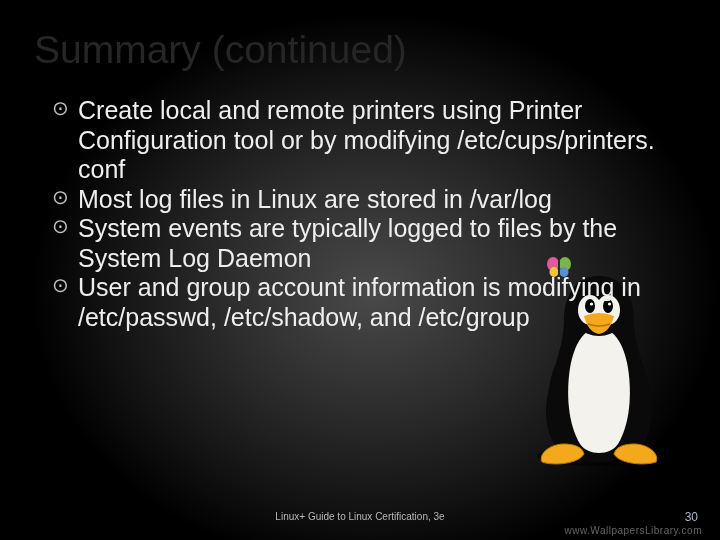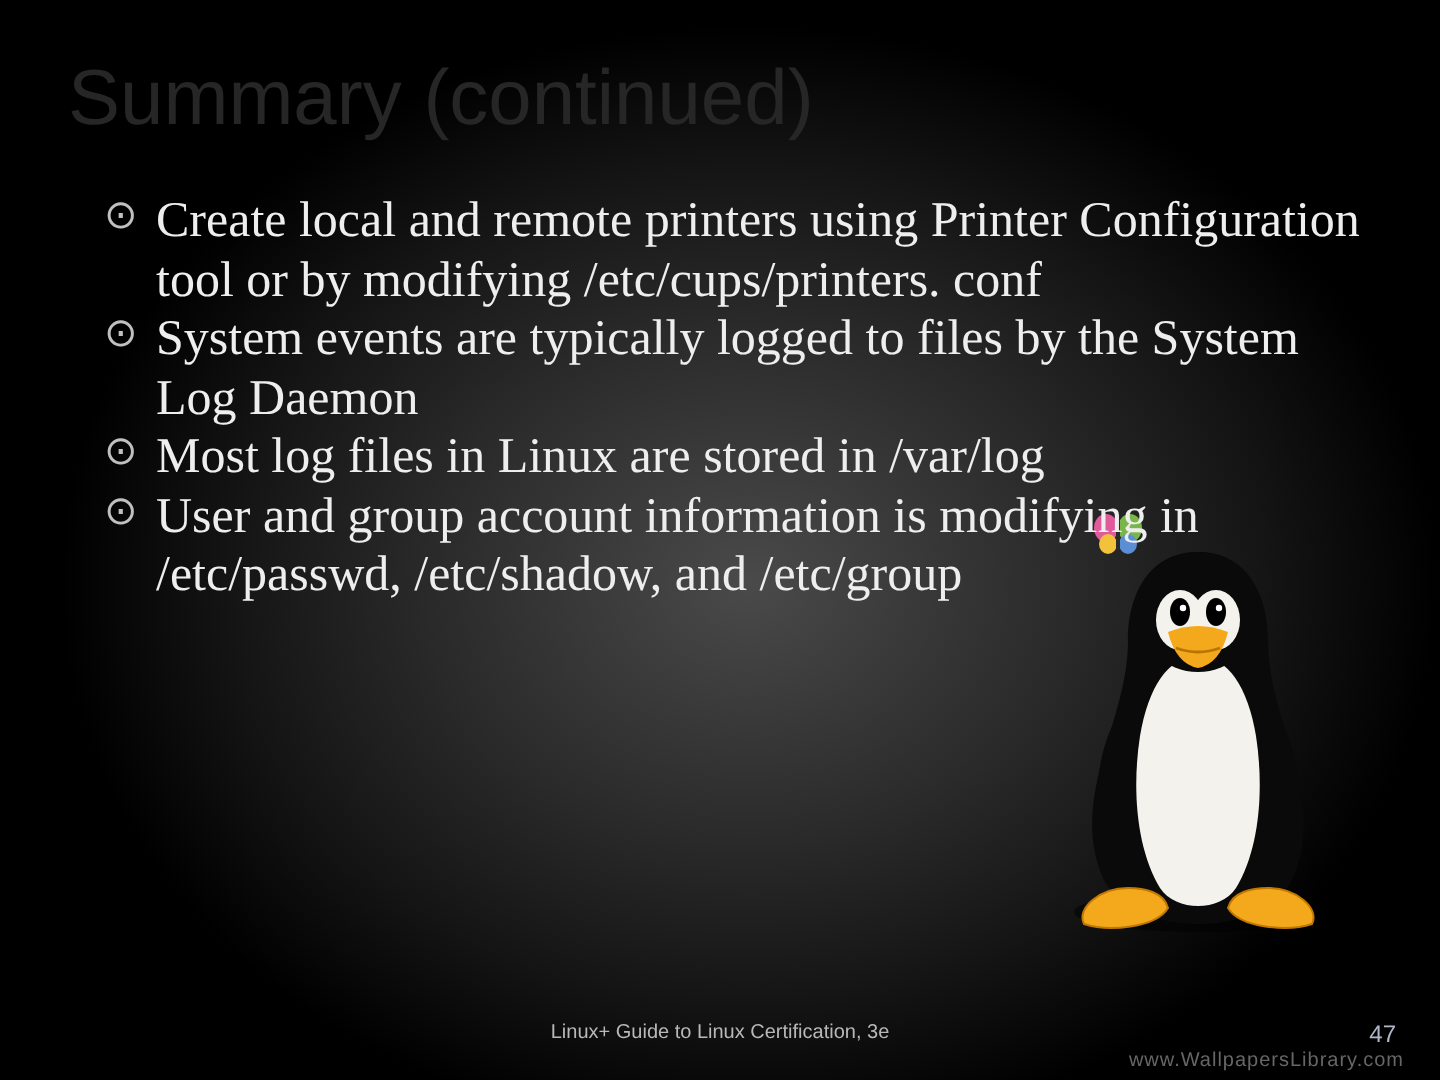--- a/index.html
+++ b/index.html
@@ -22,21 +22,20 @@
     letter-spacing: 0px;
     margin-bottom: 24px;
     position: relative;
     z-index: 3;
   }
   .bullets {
     list-style: none;
     padding-left: 24px;
     position: relative;
     z-index: 3;
-    font-family: Liberation Serif, serif;
   }
   .bullets li {
     position: relative;
     font-size: 25px;
     line-height: 1.18;
     color: #eeeeee;
     margin-bottom: 0px;
     padding-left: 20px;
   }
   .bullets li::before {
@@ -91,22 +90,22 @@
 </style>
 </head>
 <body>
 
 <div class="slide">
 
   <h1 class="title">Summary (continued)</h1>
 
   <ul class="bullets">
     <li><span>Create local and remote printers using Printer Configuration tool or by modifying /etc/cups/printers. conf</span></li>
+    <li><span>Most log files in Linux are stored in /var/log</span></li>
     <li><span>System events are typically logged to files by the System Log Daemon</span></li>
-    <li><span>Most log files in Linux are stored in /var/log</span></li>
     <li><span>User and group account information is modifying in /etc/passwd, /etc/shadow, and /etc/group</span></li>
   </ul>
 
   <div class="tux">
     <svg viewBox="0 0 170 210">
 
       <ellipse cx="85" cy="198" rx="62" ry="10" fill="#000" opacity="0.5"></ellipse>
 
       <path d="M85 18 C60 18 50 40 50 62 C50 78 46 92 40 112 C32 138 28 160 38 182 C48 200 70 204 85 204 C100 204 122 200 132 182 C142 160 138 138 130 112 C124 92 120 78 120 62 C120 40 110 18 85 18 Z" fill="#0a0a0a"></path>
 
@@ -137,16 +136,16 @@
     <svg viewBox="0 0 26 22">
       <ellipse cx="7" cy="8" rx="6" ry="7" fill="#e05a9c"></ellipse>
       <ellipse cx="19" cy="8" rx="6" ry="7" fill="#7ab54a"></ellipse>
       <ellipse cx="8" cy="16" rx="4.5" ry="5" fill="#f2c23a"></ellipse>
       <ellipse cx="18" cy="16" rx="4.5" ry="5" fill="#5a8fd6"></ellipse>
       <rect x="12" y="4" width="2" height="15" rx="1" fill="#2a2a2a"></rect>
     </svg>
   </div>
 
   <div class="footer">Linux+ Guide to Linux Certification, 3e</div>
-  <div class="pagenum">47</div>
+  <div class="pagenum">30</div>
   <div class="watermark">www.WallpapersLibrary.com</div>
 
 </div>
 
 </body></html>

